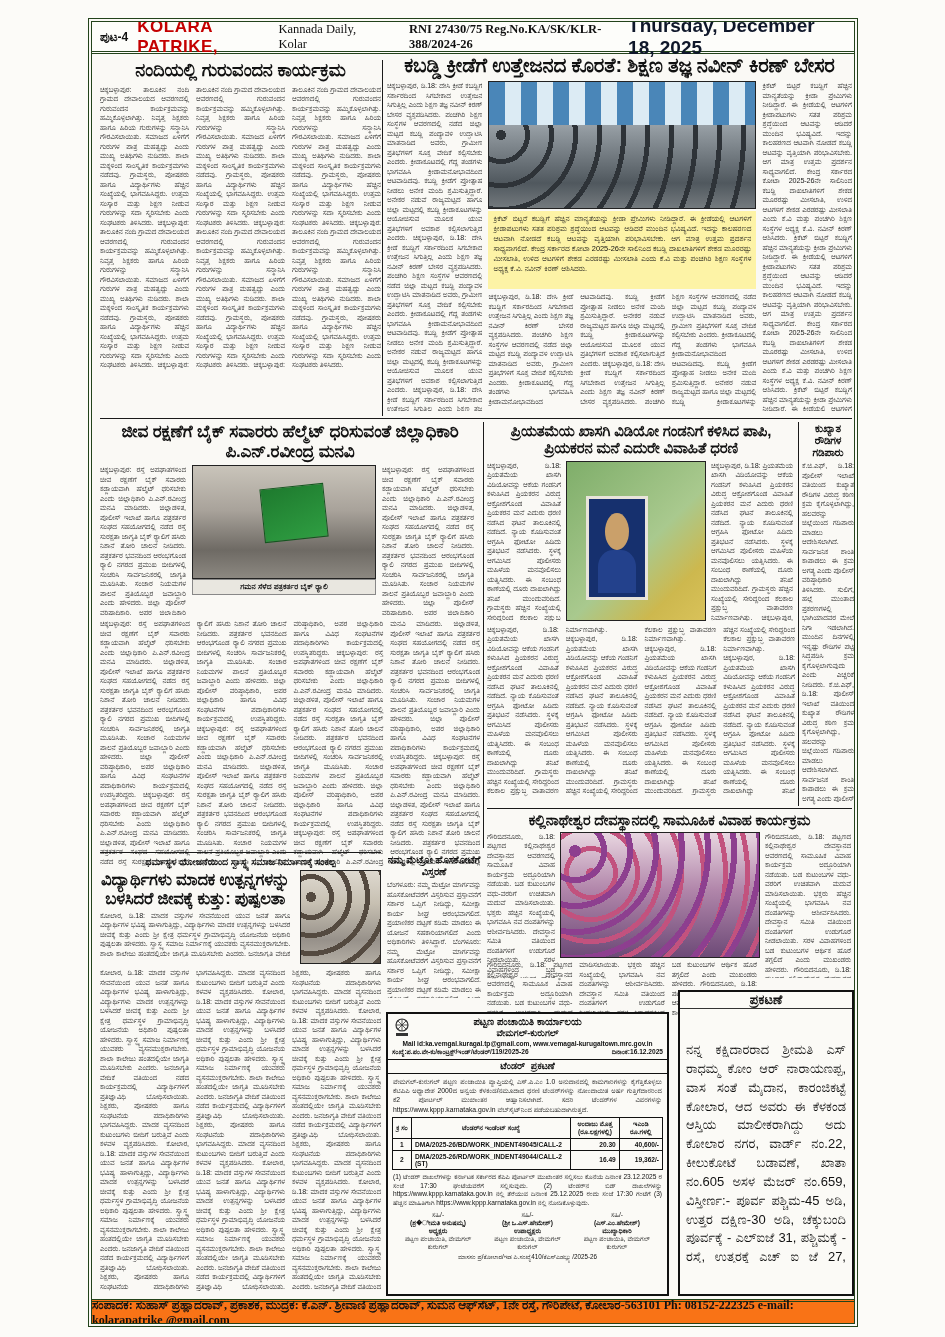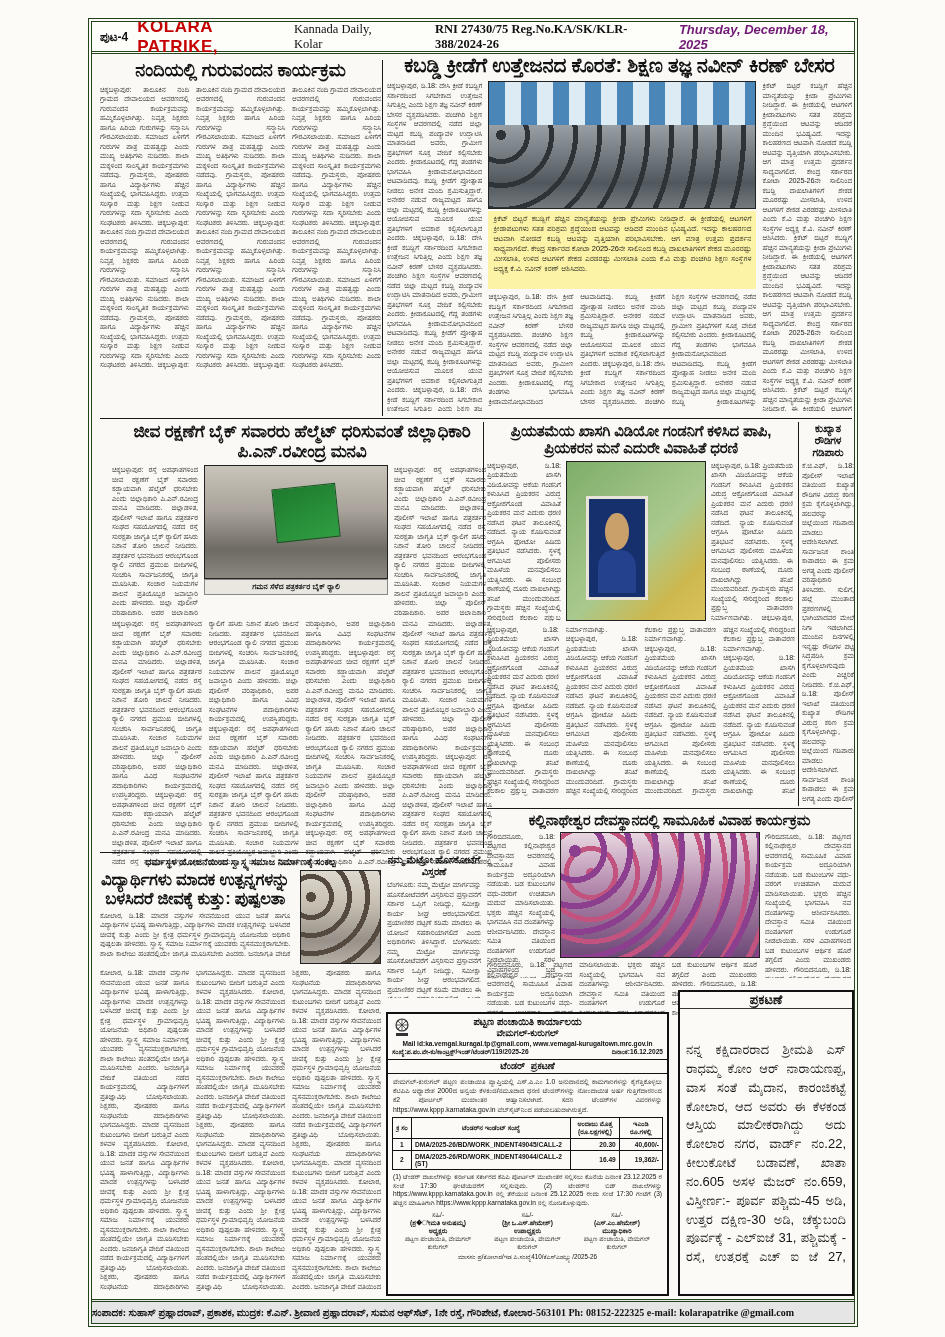--- a/index.html
+++ b/index.html
@@ -21,21 +21,21 @@
   .masthead{
     left:0;top:0;width:762px;height:32px;
     border-bottom:3px double #23431b;
     display:flex;align-items:center;gap:9px;padding:0 8px;
     background:#fdfdfa;
   }
   .mh-page{font-weight:bold;font-size:12px;}
   .mh-brand{font-weight:bold;font-size:17px;letter-spacing:.5px;color:#c40000;}
   .mh-sub{font-size:12.5px;font-family:"Liberation Serif","DejaVu Serif",serif;}
   .mh-rni{font-size:12.5px;font-weight:bold;font-family:"Liberation Serif","DejaVu Serif",serif;margin-left:32px;}
-  .mh-date{margin-left:auto;font-weight:bold;font-size:13px;color:#701a75;font-style:italic;}
+  .mh-date{margin-left:auto;font-weight:bold;font-size:19px;color:#0f172a;}
   
   .hl{font-weight:bold;text-align:center;line-height:1.15;letter-spacing:-.2px;}
   .kicker{font-weight:bold;text-align:center;font-size:9.5px;}
   .bodytext{
     font-size:7.2px;line-height:1.32;text-align:justify;
     overflow:hidden;letter-spacing:-.1px;color:#1c1c1c;
     column-gap:7px;
   }.c3{column-count:3}.c4{column-count:4}
   .rule-h{background:#1a1a1a;height:1px;}
   .rule-v{background:#1a1a1a;width:1px;}
@@ -71,23 +71,23 @@
   .sigcol{width:32%;}
   .sig-name{font-weight:bold;}
   .t-ref-bottom{text-align:center;font-size:6.3px;padding-top:2px;}
   
   .n-title{text-align:center;font-weight:bold;font-size:13px;border-bottom:1px solid #333;padding:0 0;}
   .n-body{font-size:13px;line-height:1.45;text-align:justify;padding:4px 6px;overflow:hidden;margin-top:28px;}
   .n-sign{text-align:center;font-weight:bold;font-size:7.6px;line-height:1.6;}
   
   .footer{
     left:0;top:1277px;width:762px;height:24px;
-    border-top:3px double #23431b;background:#e5e5e5;
+    border-top:3px double #23431b;background:#f97316;
     display:flex;align-items:center;justify-content:flex-start;
-    font-weight:bold;font-size:10px;font-family:"Liberation Serif","DejaVu Serif",serif;
+    font-weight:bold;font-size:12px;font-family:"Liberation Serif","DejaVu Serif",serif;
   }
   
   .ph-kabaddi{
     background:
       repeating-linear-gradient(90deg,#4a86b8 0 16px,#dcebf4 16px 32px),
       #6b7277;
     background-size:100% 36%,100% 100%;background-repeat:no-repeat;
   }
   .ph-kabaddi .crowd{
     position:absolute;left:0;top:34%;width:100%;height:66%;
@@ -157,21 +157,21 @@
         </div>
         <div class="ycap" style="height:72px;margin-top:2px;">ಕ್ರಿಕೆಟ್ ಬಿಟ್ಟರೆ ಕಬಡ್ಡಿಗೆ ಹೆಚ್ಚಿನ ಮಾನ್ಯತೆಯನ್ನು ಕ್ರೀಡಾ ಪ್ರೇಮಿಗಳು ನೀಡಿದ್ದಾರೆ. ಈ ಕ್ರೀಡೆಯಲ್ಲಿ ಆಟಗಳಿಗೆ ಕ್ರೀಡಾಪಟುಗಳು ಸತತ ಪರಿಶ್ರಮ ಶ್ರದ್ಧೆಯಿಂದ ಆಟವನ್ನು ಆಡಿದರೆ ಮುಂದಿನ ಭವಿಷ್ಯವಿದೆ. ಇದನ್ನು ಕಾಲಹರಣದ ಆಟವಾಗಿ ನೋಡದೆ ಕಬಡ್ಡಿ ಆಟವನ್ನು ವೃತ್ತಿಯಾಗಿ ಪರಿಭಾವಿಸಬೇಕು. ಆಗ ಮಾತ್ರ ಉತ್ತಮ ಪ್ರದರ್ಶನ ಸಾಧ್ಯವಾಗಲಿದೆ. ಕೇಂದ್ರ ಸರ್ಕಾರದ ಕೋಟಾ 2025-26ನೇ ಸಾಲಿನಿಂದ ಕಬಡ್ಡಿ ದಾಖಲಾತಿಗಳಿಗೆ ಶೇಕಡ ಮೂರರಷ್ಟು ಮೀಸಲಾತಿ, ಉಳಿದ ಆಟಗಳಿಗೆ ಶೇಕಡ ಎರಡರಷ್ಟು ಮೀಸಲಾತಿ ಎಂದು ಕೆ.ವಿ ಮತ್ತು ಪಂಚಗಿರಿ ಶಿಕ್ಷಣ ಸಂಸ್ಥೆಗಳ ಅಧ್ಯಕ್ಷ ಕೆ.ವಿ. ನವೀನ್ ಕಿರಣ್ ಆಶಿಸಿದರು.</div>
         <div class="bodytext c3" style="height:122px;margin-top:3px;">ಚಿಕ್ಕಬಳ್ಳಾಪುರ, ಡಿ.18: ದೇಸಿ ಕ್ರೀಡೆ ಕಬಡ್ಡಿಗೆ ಸರ್ಕಾರದಿಂದ ಸಿಗಬೇಕಾದ ಉತ್ತೇಜನ ಸಿಗುತ್ತಿಲ್ಲ ಎಂದು ಶಿಕ್ಷಣ ತಜ್ಞ ನವೀನ್ ಕಿರಣ್ ಬೇಸರ ವ್ಯಕ್ತಪಡಿಸಿದರು. ಪಂಚಗಿರಿ ಶಿಕ್ಷಣ ಸಂಸ್ಥೆಗಳ ಆವರಣದಲ್ಲಿ ನಡೆದ ಜಿಲ್ಲಾ ಮಟ್ಟದ ಕಬಡ್ಡಿ ಪಂದ್ಯಾವಳಿ ಉದ್ಘಾಟಿಸಿ ಮಾತನಾಡಿದ ಅವರು, ಗ್ರಾಮೀಣ ಪ್ರತಿಭೆಗಳಿಗೆ ಸೂಕ್ತ ವೇದಿಕೆ ಕಲ್ಪಿಸಬೇಕು ಎಂದರು. ಕ್ರೀಡಾಕೂಟದಲ್ಲಿ ಗೆದ್ದ ತಂಡಗಳು ಭಾಗವಹಿಸಿ ಕ್ರೀಡಾಮನೋಭಾವದಿಂದ ಆಟವಾಡಿದವು. ಕಬಡ್ಡಿ ಕ್ರೀಡೆಗೆ ಪ್ರೋತ್ಸಾಹ ನೀಡಲು ಅನೇಕ ಮಂದಿ ಶ್ರಮಿಸುತ್ತಿದ್ದಾರೆ. ಅನೇಕರ ನಡುವೆ ರಾಜ್ಯಮಟ್ಟದ ಹಾಗೂ ಜಿಲ್ಲಾ ಮಟ್ಟದಲ್ಲಿ ಕಬಡ್ಡಿ ಕ್ರೀಡಾಕೂಟಗಳನ್ನು ಆಯೋಜಿಸುವ ಮೂಲಕ ಯುವ ಪ್ರತಿಭೆಗಳಿಗೆ ಅವಕಾಶ ಕಲ್ಪಿಸಲಾಗುತ್ತಿದೆ ಎಂದರು. ಚಿಕ್ಕಬಳ್ಳಾಪುರ, ಡಿ.18: ದೇಸಿ ಕ್ರೀಡೆ ಕಬಡ್ಡಿಗೆ ಸರ್ಕಾರದಿಂದ ಸಿಗಬೇಕಾದ ಉತ್ತೇಜನ ಸಿಗುತ್ತಿಲ್ಲ ಎಂದು ಶಿಕ್ಷಣ ತಜ್ಞ ನವೀನ್ ಕಿರಣ್ ಬೇಸರ ವ್ಯಕ್ತಪಡಿಸಿದರು. ಪಂಚಗಿರಿ ಶಿಕ್ಷಣ ಸಂಸ್ಥೆಗಳ ಆವರಣದಲ್ಲಿ ನಡೆದ ಜಿಲ್ಲಾ ಮಟ್ಟದ ಕಬಡ್ಡಿ ಪಂದ್ಯಾವಳಿ ಉದ್ಘಾಟಿಸಿ ಮಾತನಾಡಿದ ಅವರು, ಗ್ರಾಮೀಣ ಪ್ರತಿಭೆಗಳಿಗೆ ಸೂಕ್ತ ವೇದಿಕೆ ಕಲ್ಪಿಸಬೇಕು ಎಂದರು. ಕ್ರೀಡಾಕೂಟದಲ್ಲಿ ಗೆದ್ದ ತಂಡಗಳು ಭಾಗವಹಿಸಿ ಕ್ರೀಡಾಮನೋಭಾವದಿಂದ ಆಟವಾಡಿದವು. ಕಬಡ್ಡಿ ಕ್ರೀಡೆಗೆ ಪ್ರೋತ್ಸಾಹ ನೀಡಲು ಅನೇಕ ಮಂದಿ ಶ್ರಮಿಸುತ್ತಿದ್ದಾರೆ. ಅನೇಕರ ನಡುವೆ ರಾಜ್ಯಮಟ್ಟದ ಹಾಗೂ ಜಿಲ್ಲಾ ಮಟ್ಟದಲ್ಲಿ ಕಬಡ್ಡಿ ಕ್ರೀಡಾಕೂಟಗಳನ್ನು ಆಯೋಜಿಸುವ ಮೂಲಕ ಯುವ ಪ್ರತಿಭೆಗಳಿಗೆ ಅವಕಾಶ ಕಲ್ಪಿಸಲಾಗುತ್ತಿದೆ ಎಂದರು. ಚಿಕ್ಕಬಳ್ಳಾಪುರ, ಡಿ.18: ದೇಸಿ ಕ್ರೀಡೆ ಕಬಡ್ಡಿಗೆ ಸರ್ಕಾರದಿಂದ ಸಿಗಬೇಕಾದ ಉತ್ತೇಜನ ಸಿಗುತ್ತಿಲ್ಲ ಎಂದು ಶಿಕ್ಷಣ ತಜ್ಞ ನವೀನ್ ಕಿರಣ್ ಬೇಸರ ವ್ಯಕ್ತಪಡಿಸಿದರು. ಪಂಚಗಿರಿ ಶಿಕ್ಷಣ ಸಂಸ್ಥೆಗಳ ಆವರಣದಲ್ಲಿ ನಡೆದ ಜಿಲ್ಲಾ ಮಟ್ಟದ ಕಬಡ್ಡಿ ಪಂದ್ಯಾವಳಿ ಉದ್ಘಾಟಿಸಿ ಮಾತನಾಡಿದ ಅವರು, ಗ್ರಾಮೀಣ ಪ್ರತಿಭೆಗಳಿಗೆ ಸೂಕ್ತ ವೇದಿಕೆ ಕಲ್ಪಿಸಬೇಕು ಎಂದರು. ಕ್ರೀಡಾಕೂಟದಲ್ಲಿ ಗೆದ್ದ ತಂಡಗಳು ಭಾಗವಹಿಸಿ ಕ್ರೀಡಾಮನೋಭಾವದಿಂದ ಆಟವಾಡಿದವು. ಕಬಡ್ಡಿ ಕ್ರೀಡೆಗೆ ಪ್ರೋತ್ಸಾಹ ನೀಡಲು ಅನೇಕ ಮಂದಿ ಶ್ರಮಿಸುತ್ತಿದ್ದಾರೆ. ಅನೇಕರ ನಡುವೆ ರಾಜ್ಯಮಟ್ಟದ ಹಾಗೂ ಜಿಲ್ಲಾ ಮಟ್ಟದಲ್ಲಿ ಕಬಡ್ಡಿ ಕ್ರೀಡಾಕೂಟಗಳನ್ನು ಆಯೋಜಿಸುವ ಮೂಲಕ ಯುವ ಪ್ರತಿಭೆಗಳಿಗೆ ಅವಕಾಶ ಕಲ್ಪಿಸಲಾಗುತ್ತಿದೆ ಎಂದರು.</div>
       </div>
       <div class="bodytext" style="width:90px;height:330px;">ಕ್ರಿಕೆಟ್ ಬಿಟ್ಟರೆ ಕಬಡ್ಡಿಗೆ ಹೆಚ್ಚಿನ ಮಾನ್ಯತೆಯನ್ನು ಕ್ರೀಡಾ ಪ್ರೇಮಿಗಳು ನೀಡಿದ್ದಾರೆ. ಈ ಕ್ರೀಡೆಯಲ್ಲಿ ಆಟಗಳಿಗೆ ಕ್ರೀಡಾಪಟುಗಳು ಸತತ ಪರಿಶ್ರಮ ಶ್ರದ್ಧೆಯಿಂದ ಆಟವನ್ನು ಆಡಿದರೆ ಮುಂದಿನ ಭವಿಷ್ಯವಿದೆ. ಇದನ್ನು ಕಾಲಹರಣದ ಆಟವಾಗಿ ನೋಡದೆ ಕಬಡ್ಡಿ ಆಟವನ್ನು ವೃತ್ತಿಯಾಗಿ ಪರಿಭಾವಿಸಬೇಕು. ಆಗ ಮಾತ್ರ ಉತ್ತಮ ಪ್ರದರ್ಶನ ಸಾಧ್ಯವಾಗಲಿದೆ. ಕೇಂದ್ರ ಸರ್ಕಾರದ ಕೋಟಾ 2025-26ನೇ ಸಾಲಿನಿಂದ ಕಬಡ್ಡಿ ದಾಖಲಾತಿಗಳಿಗೆ ಶೇಕಡ ಮೂರರಷ್ಟು ಮೀಸಲಾತಿ, ಉಳಿದ ಆಟಗಳಿಗೆ ಶೇಕಡ ಎರಡರಷ್ಟು ಮೀಸಲಾತಿ ಎಂದು ಕೆ.ವಿ ಮತ್ತು ಪಂಚಗಿರಿ ಶಿಕ್ಷಣ ಸಂಸ್ಥೆಗಳ ಅಧ್ಯಕ್ಷ ಕೆ.ವಿ. ನವೀನ್ ಕಿರಣ್ ಆಶಿಸಿದರು. ಕ್ರಿಕೆಟ್ ಬಿಟ್ಟರೆ ಕಬಡ್ಡಿಗೆ ಹೆಚ್ಚಿನ ಮಾನ್ಯತೆಯನ್ನು ಕ್ರೀಡಾ ಪ್ರೇಮಿಗಳು ನೀಡಿದ್ದಾರೆ. ಈ ಕ್ರೀಡೆಯಲ್ಲಿ ಆಟಗಳಿಗೆ ಕ್ರೀಡಾಪಟುಗಳು ಸತತ ಪರಿಶ್ರಮ ಶ್ರದ್ಧೆಯಿಂದ ಆಟವನ್ನು ಆಡಿದರೆ ಮುಂದಿನ ಭವಿಷ್ಯವಿದೆ. ಇದನ್ನು ಕಾಲಹರಣದ ಆಟವಾಗಿ ನೋಡದೆ ಕಬಡ್ಡಿ ಆಟವನ್ನು ವೃತ್ತಿಯಾಗಿ ಪರಿಭಾವಿಸಬೇಕು. ಆಗ ಮಾತ್ರ ಉತ್ತಮ ಪ್ರದರ್ಶನ ಸಾಧ್ಯವಾಗಲಿದೆ. ಕೇಂದ್ರ ಸರ್ಕಾರದ ಕೋಟಾ 2025-26ನೇ ಸಾಲಿನಿಂದ ಕಬಡ್ಡಿ ದಾಖಲಾತಿಗಳಿಗೆ ಶೇಕಡ ಮೂರರಷ್ಟು ಮೀಸಲಾತಿ, ಉಳಿದ ಆಟಗಳಿಗೆ ಶೇಕಡ ಎರಡರಷ್ಟು ಮೀಸಲಾತಿ ಎಂದು ಕೆ.ವಿ ಮತ್ತು ಪಂಚಗಿರಿ ಶಿಕ್ಷಣ ಸಂಸ್ಥೆಗಳ ಅಧ್ಯಕ್ಷ ಕೆ.ವಿ. ನವೀನ್ ಕಿರಣ್ ಆಶಿಸಿದರು. ಕ್ರಿಕೆಟ್ ಬಿಟ್ಟರೆ ಕಬಡ್ಡಿಗೆ ಹೆಚ್ಚಿನ ಮಾನ್ಯತೆಯನ್ನು ಕ್ರೀಡಾ ಪ್ರೇಮಿಗಳು ನೀಡಿದ್ದಾರೆ. ಈ ಕ್ರೀಡೆಯಲ್ಲಿ ಆಟಗಳಿಗೆ ಕ್ರೀಡಾಪಟುಗಳು ಸತತ ಪರಿಶ್ರಮ ಶ್ರದ್ಧೆಯಿಂದ ಆಟವನ್ನು ಆಡಿದರೆ ಮುಂದಿನ ಭವಿಷ್ಯವಿದೆ. ಇದನ್ನು ಕಾಲಹರಣದ ಆಟವಾಗಿ ನೋಡದೆ ಕಬಡ್ಡಿ ಆಟವನ್ನು ವೃತ್ತಿಯಾಗಿ ಪರಿಭಾವಿಸಬೇಕು. ಆಗ ಮಾತ್ರ ಉತ್ತಮ ಪ್ರದರ್ಶನ ಸಾಧ್ಯವಾಗಲಿದೆ. ಕೇಂದ್ರ ಸರ್ಕಾರದ ಕೋಟಾ 2025-26ನೇ ಸಾಲಿನಿಂದ ಕಬಡ್ಡಿ ದಾಖಲಾತಿಗಳಿಗೆ ಶೇಕಡ ಮೂರರಷ್ಟು ಮೀಸಲಾತಿ, ಉಳಿದ ಆಟಗಳಿಗೆ ಶೇಕಡ ಎರಡರಷ್ಟು ಮೀಸಲಾತಿ ಎಂದು ಕೆ.ವಿ ಮತ್ತು ಪಂಚಗಿರಿ ಶಿಕ್ಷಣ ಸಂಸ್ಥೆಗಳ ಅಧ್ಯಕ್ಷ ಕೆ.ವಿ. ನವೀನ್ ಕಿರಣ್ ಆಶಿಸಿದರು.</div>
     </div>
   </div>
 
   <div class="abs rule-h" style="left:8px;top:396px;width:752px;"></div>
 
-  <div class="abs" style="left:20px;top:400px;width:380px;height:426px;">
+  <div class="abs" style="left:8px;top:400px;width:380px;height:426px;">
     <div class="hl" style="font-size:17px;">ಜೀವ ರಕ್ಷಣೆಗೆ ಬೈಕ್ ಸವಾರರು ಹೆಲ್ಮೆಟ್ ಧರಿಸುವಂತೆ ಜಿಲ್ಲಾಧಿಕಾರಿ ಪಿ.ಎನ್.ರವೀಂದ್ರ ಮನವಿ</div>
     <div style="display:flex;gap:6px;margin-top:4px;">
       <div class="bodytext" style="width:86px;height:150px;">ಚಿಕ್ಕಬಳ್ಳಾಪುರ: ರಸ್ತೆ ಅಪಘಾತಗಳಿಂದ ಜೀವ ರಕ್ಷಣೆಗೆ ಬೈಕ್ ಸವಾರರು ಕಡ್ಡಾಯವಾಗಿ ಹೆಲ್ಮೆಟ್ ಧರಿಸಬೇಕು ಎಂದು ಜಿಲ್ಲಾಧಿಕಾರಿ ಪಿ.ಎನ್.ರವೀಂದ್ರ ಮನವಿ ಮಾಡಿದರು. ಜಿಲ್ಲಾಡಳಿತ, ಪೊಲೀಸ್ ಇಲಾಖೆ ಹಾಗೂ ಪತ್ರಕರ್ತರ ಸಂಘದ ಸಹಯೋಗದಲ್ಲಿ ನಡೆದ ರಸ್ತೆ ಸುರಕ್ಷತಾ ಜಾಗೃತಿ ಬೈಕ್ ರ‍್ಯಾಲಿಗೆ ಹಸಿರು ನಿಶಾನೆ ತೋರಿ ಚಾಲನೆ ನೀಡಿದರು. ಪತ್ರಕರ್ತರ ಭವನದಿಂದ ಆರಂಭಗೊಂಡ ರ‍್ಯಾಲಿ ನಗರದ ಪ್ರಮುಖ ಬೀದಿಗಳಲ್ಲಿ ಸಂಚರಿಸಿ ಸಾರ್ವಜನಿಕರಲ್ಲಿ ಜಾಗೃತಿ ಮೂಡಿಸಿತು. ಸಂಚಾರ ನಿಯಮಗಳ ಪಾಲನೆ ಪ್ರತಿಯೊಬ್ಬರ ಜವಾಬ್ದಾರಿ ಎಂದು ಹೇಳಿದರು. ಜಿಲ್ಲಾ ಪೊಲೀಸ್ ವರಿಷ್ಠಾಧಿಕಾರಿ, ಅಪರ ಜಿಲ್ಲಾಧಿಕಾರಿ ಹಾಗೂ ವಿವಿಧ ಸಂಘಟನೆಗಳ ಪದಾಧಿಕಾರಿಗಳು ಕಾರ್ಯಕ್ರಮದಲ್ಲಿ ಉಪಸ್ಥಿತರಿದ್ದರು. ಚಿಕ್ಕಬಳ್ಳಾಪುರ: ರಸ್ತೆ ಅಪಘಾತಗಳಿಂದ ಜೀವ ರಕ್ಷಣೆಗೆ ಬೈಕ್ ಸವಾರರು ಕಡ್ಡಾಯವಾಗಿ ಹೆಲ್ಮೆಟ್ ಧರಿಸಬೇಕು ಎಂದು ಜಿಲ್ಲಾಧಿಕಾರಿ ಪಿ.ಎನ್.ರವೀಂದ್ರ ಮನವಿ ಮಾಡಿದರು. ಜಿಲ್ಲಾಡಳಿತ, ಪೊಲೀಸ್ ಇಲಾಖೆ ಹಾಗೂ ಪತ್ರಕರ್ತರ ಸಂಘದ ಸಹಯೋಗದಲ್ಲಿ ನಡೆದ ರಸ್ತೆ ಸುರಕ್ಷತಾ ಜಾಗೃತಿ ಬೈಕ್ ರ‍್ಯಾಲಿಗೆ ಹಸಿರು ನಿಶಾನೆ ತೋರಿ ಚಾಲನೆ ನೀಡಿದರು. ಪತ್ರಕರ್ತರ ಭವನದಿಂದ ಆರಂಭಗೊಂಡ ರ‍್ಯಾಲಿ ನಗರದ ಪ್ರಮುಖ ಬೀದಿಗಳಲ್ಲಿ ಸಂಚರಿಸಿ ಸಾರ್ವಜನಿಕರಲ್ಲಿ ಜಾಗೃತಿ ಮೂಡಿಸಿತು. ಸಂಚಾರ ನಿಯಮಗಳ ಪಾಲನೆ ಪ್ರತಿಯೊಬ್ಬರ ಜವಾಬ್ದಾರಿ ಎಂದು ಹೇಳಿದರು. ಜಿಲ್ಲಾ ಪೊಲೀಸ್ ವರಿಷ್ಠಾಧಿಕಾರಿ, ಅಪರ ಜಿಲ್ಲಾಧಿಕಾರಿ ಹಾಗೂ ವಿವಿಧ ಸಂಘಟನೆಗಳ ಪದಾಧಿಕಾರಿಗಳು ಕಾರ್ಯಕ್ರಮದಲ್ಲಿ ಉಪಸ್ಥಿತರಿದ್ದರು.</div>
       <div style="width:184px;">
         <div class="photo ph-bike" style="width:182px;height:112px;">
           <div class="flag"></div>
         </div>
         <div class="cap">ಗಮನ ಸೆಳೆದ ಪತ್ರಕರ್ತರ ಬೈಕ್ ರ‍್ಯಾಲಿ</div>
       </div>
       <div class="bodytext" style="width:92px;height:150px;">ಚಿಕ್ಕಬಳ್ಳಾಪುರ: ರಸ್ತೆ ಅಪಘಾತಗಳಿಂದ ಜೀವ ರಕ್ಷಣೆಗೆ ಬೈಕ್ ಸವಾರರು ಕಡ್ಡಾಯವಾಗಿ ಹೆಲ್ಮೆಟ್ ಧರಿಸಬೇಕು ಎಂದು ಜಿಲ್ಲಾಧಿಕಾರಿ ಪಿ.ಎನ್.ರವೀಂದ್ರ ಮನವಿ ಮಾಡಿದರು. ಜಿಲ್ಲಾಡಳಿತ, ಪೊಲೀಸ್ ಇಲಾಖೆ ಹಾಗೂ ಪತ್ರಕರ್ತರ ಸಂಘದ ಸಹಯೋಗದಲ್ಲಿ ನಡೆದ ರಸ್ತೆ ಸುರಕ್ಷತಾ ಜಾಗೃತಿ ಬೈಕ್ ರ‍್ಯಾಲಿಗೆ ಹಸಿರು ನಿಶಾನೆ ತೋರಿ ಚಾಲನೆ ನೀಡಿದರು. ಪತ್ರಕರ್ತರ ಭವನದಿಂದ ಆರಂಭಗೊಂಡ ರ‍್ಯಾಲಿ ನಗರದ ಪ್ರಮುಖ ಬೀದಿಗಳಲ್ಲಿ ಸಂಚರಿಸಿ ಸಾರ್ವಜನಿಕರಲ್ಲಿ ಜಾಗೃತಿ ಮೂಡಿಸಿತು. ಸಂಚಾರ ನಿಯಮಗಳ ಪಾಲನೆ ಪ್ರತಿಯೊಬ್ಬರ ಜವಾಬ್ದಾರಿ ಎಂದು ಹೇಳಿದರು. ಜಿಲ್ಲಾ ಪೊಲೀಸ್ ವರಿಷ್ಠಾಧಿಕಾರಿ, ಅಪರ ಜಿಲ್ಲಾಧಿಕಾರಿ ಹಾಗೂ ವಿವಿಧ ಸಂಘಟನೆಗಳ ಪದಾಧಿಕಾರಿಗಳು ಕಾರ್ಯಕ್ರಮದಲ್ಲಿ ಉಪಸ್ಥಿತರಿದ್ದರು. ಚಿಕ್ಕಬಳ್ಳಾಪುರ: ರಸ್ತೆ ಅಪಘಾತಗಳಿಂದ ಜೀವ ರಕ್ಷಣೆಗೆ ಬೈಕ್ ಸವಾರರು ಕಡ್ಡಾಯವಾಗಿ ಹೆಲ್ಮೆಟ್ ಧರಿಸಬೇಕು ಎಂದು ಜಿಲ್ಲಾಧಿಕಾರಿ ಪಿ.ಎನ್.ರವೀಂದ್ರ ಮನವಿ ಮಾಡಿದರು. ಜಿಲ್ಲಾಡಳಿತ, ಪೊಲೀಸ್ ಇಲಾಖೆ ಹಾಗೂ ಪತ್ರಕರ್ತರ ಸಂಘದ ಸಹಯೋಗದಲ್ಲಿ ನಡೆದ ರಸ್ತೆ ಸುರಕ್ಷತಾ ಜಾಗೃತಿ ಬೈಕ್ ರ‍್ಯಾಲಿಗೆ ಹಸಿರು ನಿಶಾನೆ ತೋರಿ ಚಾಲನೆ ನೀಡಿದರು. ಪತ್ರಕರ್ತರ ಭವನದಿಂದ ಆರಂಭಗೊಂಡ ರ‍್ಯಾಲಿ ನಗರದ ಪ್ರಮುಖ ಬೀದಿಗಳಲ್ಲಿ ಸಂಚರಿಸಿ ಸಾರ್ವಜನಿಕರಲ್ಲಿ ಜಾಗೃತಿ ಮೂಡಿಸಿತು. ಸಂಚಾರ ನಿಯಮಗಳ ಪಾಲನೆ ಪ್ರತಿಯೊಬ್ಬರ ಜವಾಬ್ದಾರಿ ಎಂದು ಹೇಳಿದರು. ಜಿಲ್ಲಾ ಪೊಲೀಸ್ ವರಿಷ್ಠಾಧಿಕಾರಿ, ಅಪರ ಜಿಲ್ಲಾಧಿಕಾರಿ ಹಾಗೂ ವಿವಿಧ ಸಂಘಟನೆಗಳ ಪದಾಧಿಕಾರಿಗಳು ಕಾರ್ಯಕ್ರಮದಲ್ಲಿ ಉಪಸ್ಥಿತರಿದ್ದರು.</div>

